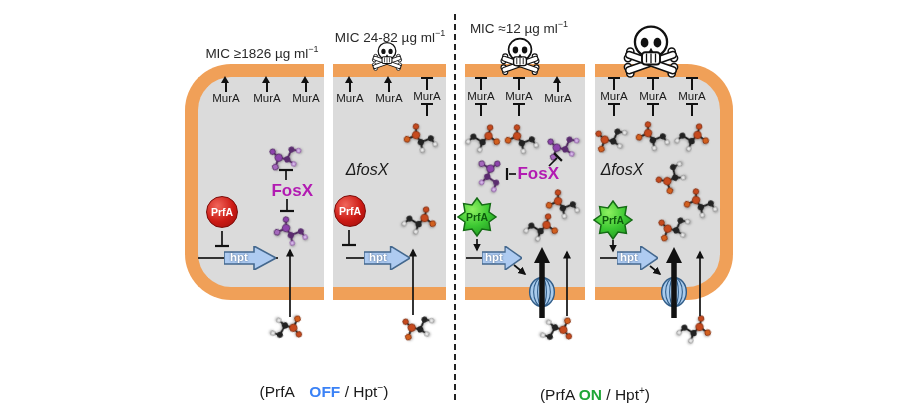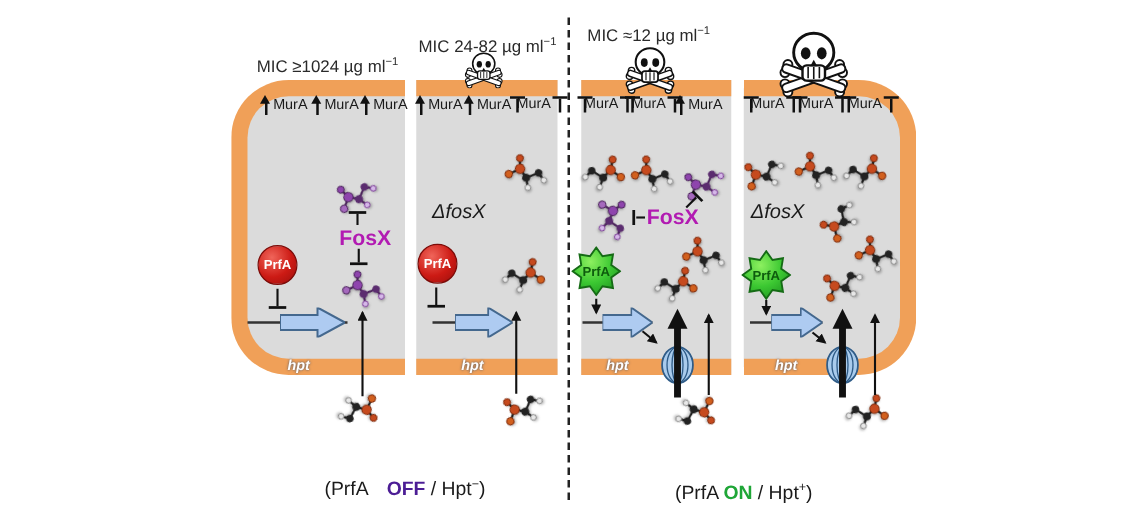--- a/index.html
+++ b/index.html
@@ -16,21 +16,21 @@
 
   .divider { position:absolute; left:454px; top:14px; height:386px; width:0;
              border-left:2.5px dashed #222; z-index:4; }
 
   .mic { position:absolute; font-size:13.5px; color:#2a2a2a; text-align:center; z-index:4; }
   .mic sup { font-size:9px; }
 
   .skull { position:absolute; z-index:2; }
 
   
-  .mura { position:absolute; top:77px; width:40px; display:flex; flex-direction:row;
+  .mura { position:absolute; top:77px; width:40px; display:flex; flex-direction:column;
           align-items:center; z-index:4; }
   .mlbl { font-size:11.5px; line-height:13px; }
   .sym { display:block; position:relative; width:14px; }
   .arr { height:15px; }
   .arr::before { content:""; position:absolute; left:6px; top:5px; width:1.8px; height:10px; background:#111; }
   .arr::after  { content:""; position:absolute; left:2.2px; top:-1px; width:0; height:0;
                  border-left:4.5px solid transparent; border-right:4.5px solid transparent;
                  border-bottom:7px solid #111; }
   .tbar { height:13px; }
   .tbar::before { content:""; position:absolute; left:6px; top:2px; width:1.8px; height:11px; background:#111; }
@@ -45,39 +45,39 @@
               background:radial-gradient(circle at 35% 30%, #F0655A, #CC1A14 55%, #9A0F0C);
               border:1.5px solid #7c0b08; color:#fff; font-size:10.5px; font-weight:bold;
               display:flex; align-items:center; justify-content:center; box-sizing:border-box; z-index:4; }
   .star { position:absolute; z-index:4; }
   .star text { font-size:10.5px; font-weight:bold; fill:#0d5c0d; text-anchor:middle; }
 
   .gene { position:absolute; height:24px; z-index:4; }
   .gline { position:absolute; top:11px; left:0; height:2px; background:#333; width:100%; }
   .garrow { position:absolute; top:0; height:24px; }
   .garrow polygon { fill:#AECBF1; stroke:#44688E; stroke-width:1.6; }
-  .glabel { position:absolute; top:5px; text-align:center; font-size:11.5px; font-style:italic;
-            font-weight:bold; color:#fff; text-shadow:0 0 2px rgba(40,70,110,0.9);margin-top:36px; }
+  .glabel { position:absolute; top:5px; text-align:center; font-size:11.5px; 
+            font-weight:bold; color:#fff; text-shadow:0 0 2px rgba(40,70,110,0.9); }
 
   .mol { position:absolute; z-index:3; filter:drop-shadow(1px 1.5px 1px rgba(0,0,0,0.25)); }
   .rA { transform:rotate(20deg); } .rB { transform:rotate(-25deg); }
   .rC { transform:rotate(160deg); } .rD { transform:rotate(75deg); }
   .rE { transform:scaleX(-1) rotate(10deg); } .rF { transform:rotate(-60deg); }
 
   .overlay { position:absolute; left:0; top:0; z-index:5; pointer-events:none; }
   .overlay line { stroke:#111; stroke-width:1.7; }
   .overlay line.cap { stroke-width:2.2; }
   .overlay line.thick { stroke-width:5.5; }
   .overlay polygon.head { fill:#111; }
 
   .cap  { position:absolute; text-align:center; font-size:15.5px; color:#1a1a1a; z-index:4; }
   .cap2 { position:absolute; text-align:center; font-size:15.5px; color:#1a1a1a; z-index:4; }
   .cap2 span { white-space:pre; }
   .cap2 sup { font-size:10px; }
-  .state-off { color:#4c1d95; font-weight:bold;margin-left:11px; }
+  .state-off { color:#3b82f6; font-weight:bold;margin-left:11px; }
   .state-on  { color:#1FA637; font-weight:bold; }
   .defs { position:absolute; width:0; height:0; }
 </style>
 </head>
 <body>
 
 <div class="stage">
 
   <svg class="defs" aria-hidden="true">
     <defs>
@@ -137,21 +137,21 @@
     </defs>
   </svg>
 
   <div class="panel p1"></div>
   <div class="panel p2"></div>
   <div class="panel p3"></div>
   <div class="panel p4"></div>
 
   <div class="divider"></div>
 
-  <div class="mic" style="left:187px;top:44px;width:150px"><span>MIC ≥1024 µg ml</span><sup>−1</sup></div>
+  <div class="mic" style="left:187px;top:44px;width:150px"><span>MIC ≥1826 µg ml</span><sup>−1</sup></div>
   <div class="mic" style="left:320px;top:28px;width:140px"><span>MIC 24-82 µg ml</span><sup>−1</sup></div>
   <div class="mic" style="left:449px;top:19px;width:140px"><span>MIC ≈12 µg ml</span><sup>−1</sup></div>
 
   <svg class="skull" style="left:370px;top:41px" width="34" height="30" viewBox="0 0 48 42">
       <use href="#skullsym"></use>
     </svg>
   <svg class="skull" style="left:498px;top:36px" width="44" height="40" viewBox="0 0 48 42">
       <use href="#skullsym"></use>
     </svg>
   <svg class="skull" style="left:620px;top:24px" width="62" height="54" viewBox="0 0 48 42">

